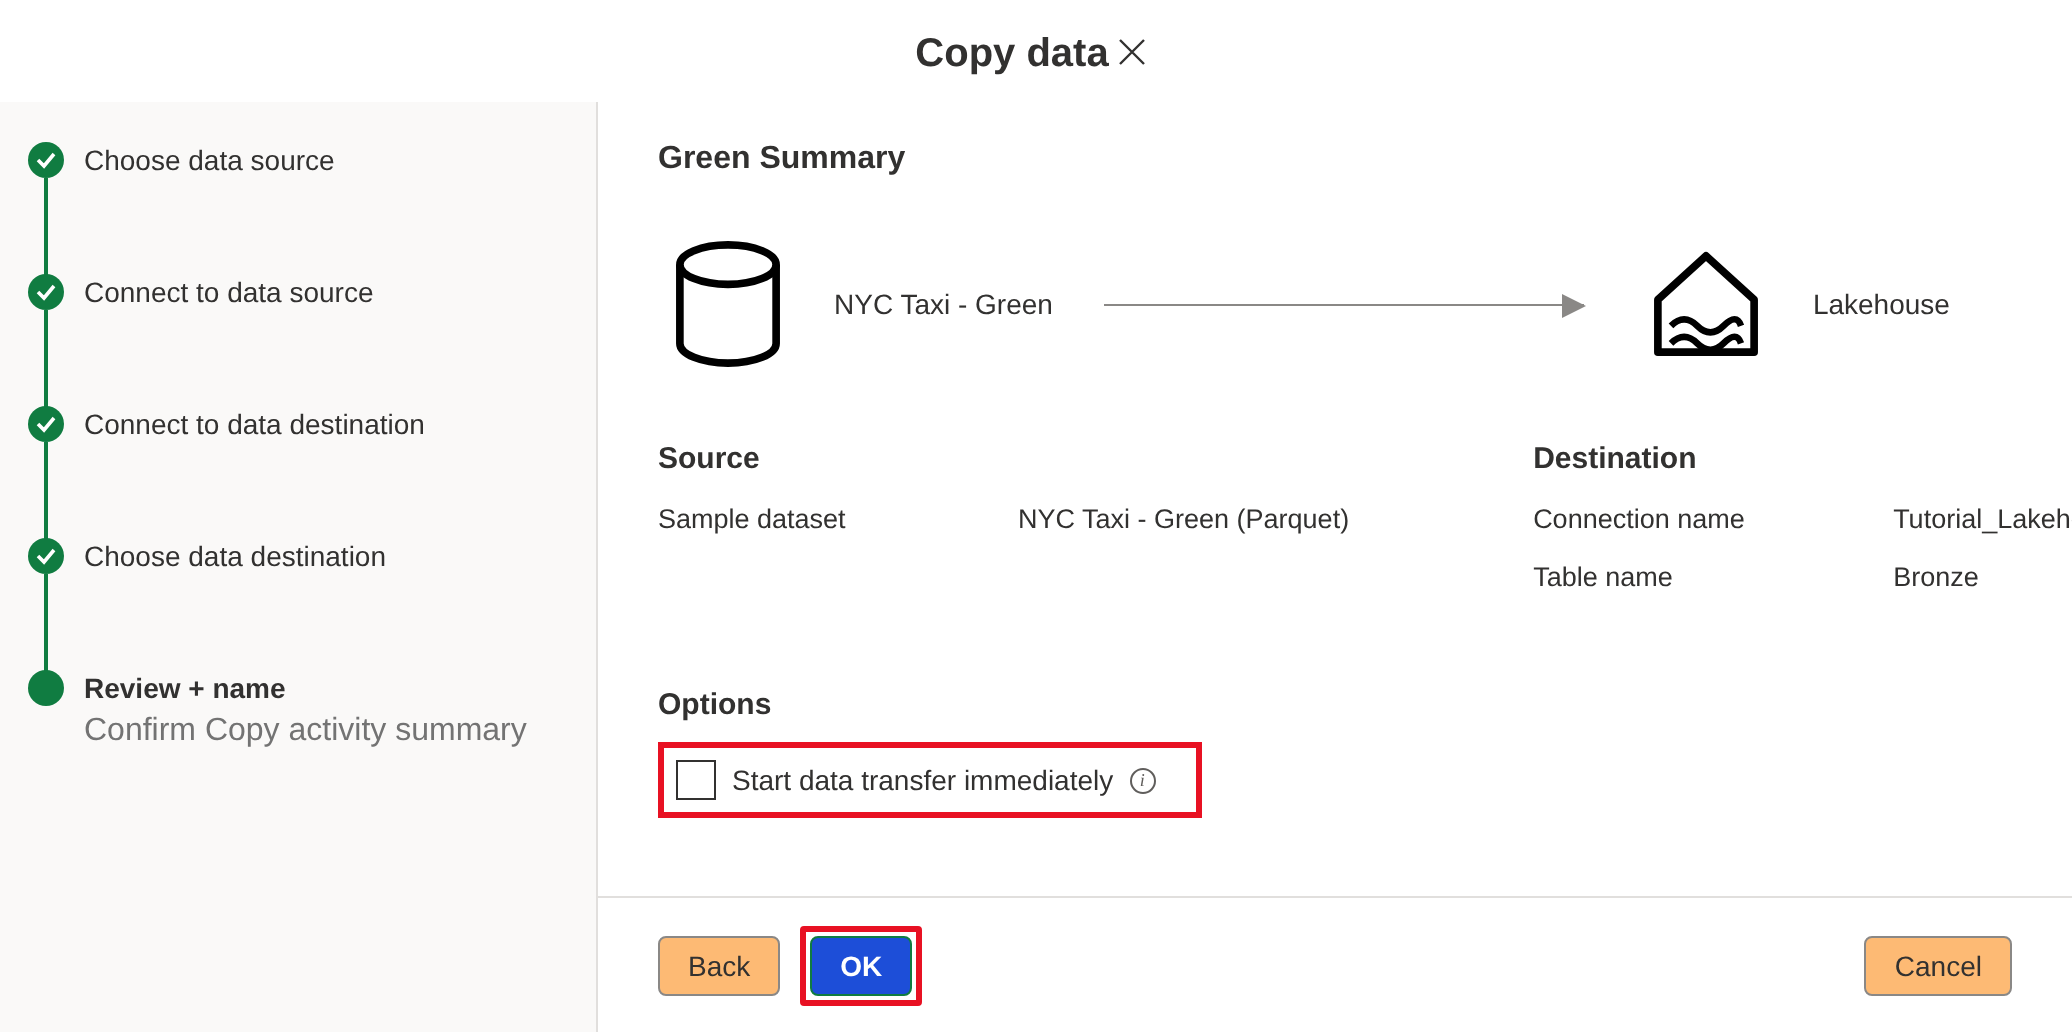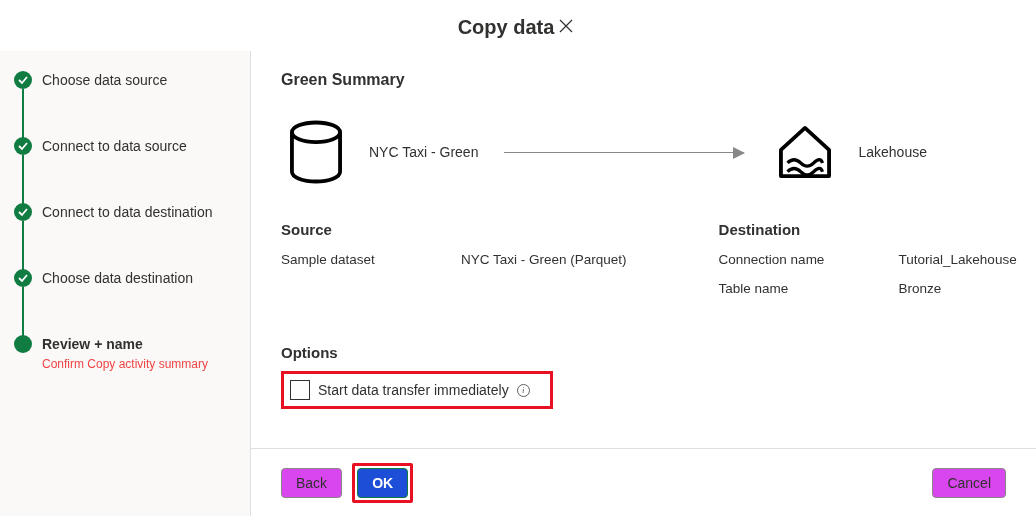--- a/index.html
+++ b/index.html
@@ -30,21 +30,21 @@
     cursor: pointer;
     line-height: 1;
     padding: 4px;
     color: #444;
   }
   .body {
     display: flex;
     height: calc(100% - 50px);
   }
   .sidebar {
-    width: 251px;
+    width: 299px;
     background: #faf9f8;
     border-right: 1px solid #e1dfdd;
     padding: 20px 16px 0 14px;
   }
   .steps { list-style: none; margin: 0; padding: 0; }
   .step {
     position: relative;
     padding: 0 0 0 28px;
     margin-bottom: 48px;
     cursor: pointer;
@@ -64,22 +64,22 @@
     left: 8px;
     top: 18px;
     width: 2px;
     height: 50px;
     background: #107c41;
   }
   .step:last-child .connector { display: none; }
   .step-label { font-size: 14px; color: #323130; line-height: 18px; }
   .step.active .step-label { font-weight: 600; }
   .step-sub {
-    font-size: 12px;
-    color: #ef4444;
+    font-size: 16px;
+    color: #737373;
     margin-top: 4px;
   }
   .main {
     flex: 1;
     padding: 20px 30px 0 30px;
     position: relative;
     display: flex;
     flex-direction: column;
   }
   .main h2 {
@@ -165,21 +165,21 @@
     margin: auto -30px 0 -30px;
   }
   .footer-left { display: flex; gap: 10px; align-items: center; }
   .btn {
     font-family: inherit;
     font-size: 14px;
     padding: 6px 14px;
     border-radius: 4px;
     cursor: pointer;
     border: 1px solid #8a8886;
-    background: #d946ef;
+    background: #fdba74;
     color: #323130;
   }
   .btn-primary {
     background: #1d4ed8;
     border-color: #107c41;
     color: #fff;
     font-weight: 600;
   }
   .ok-highlight {
     border: 3px solid #e81123;

